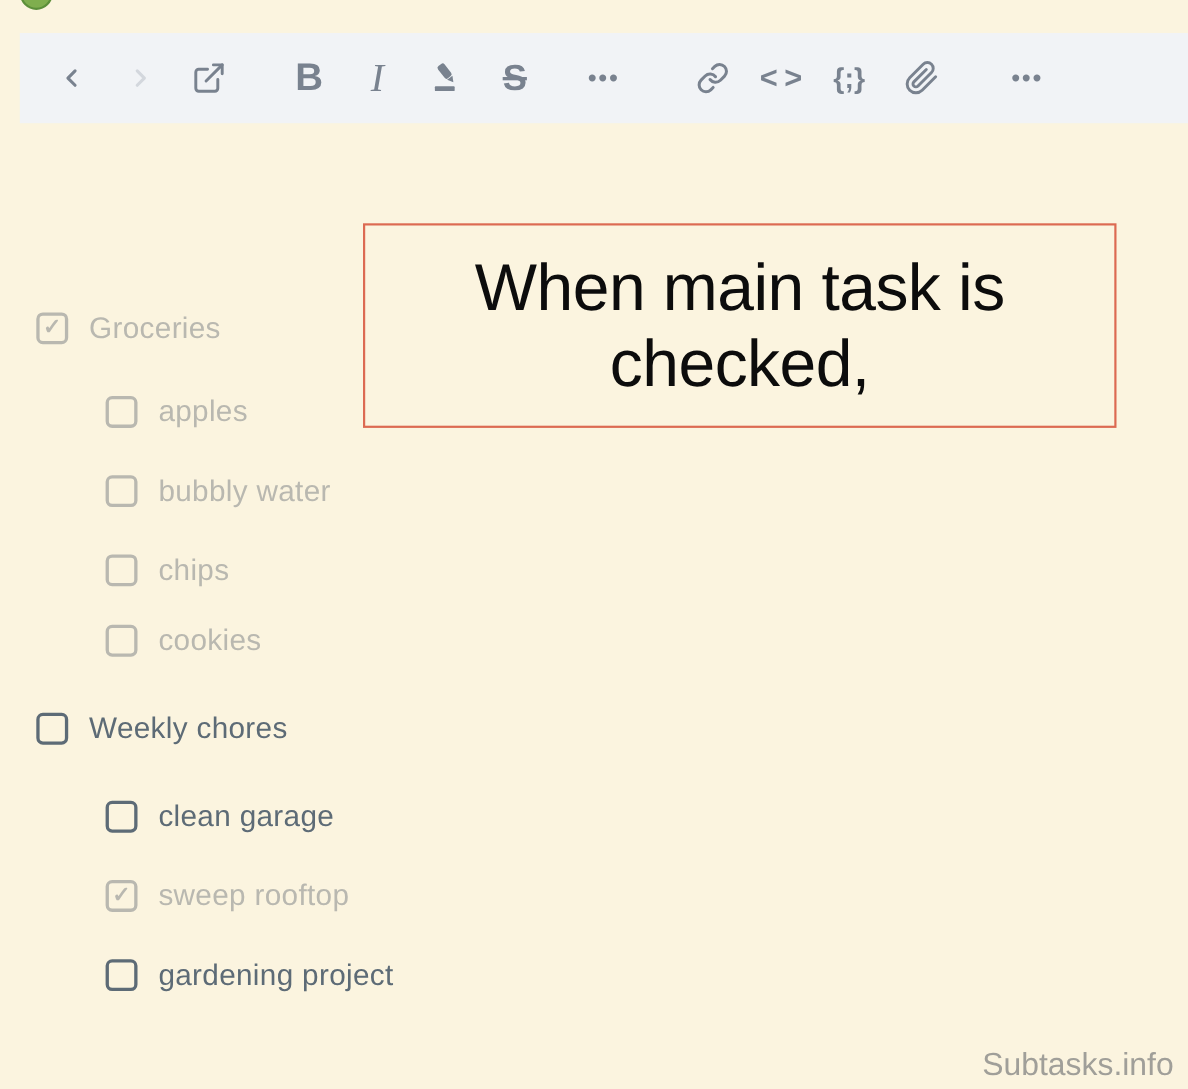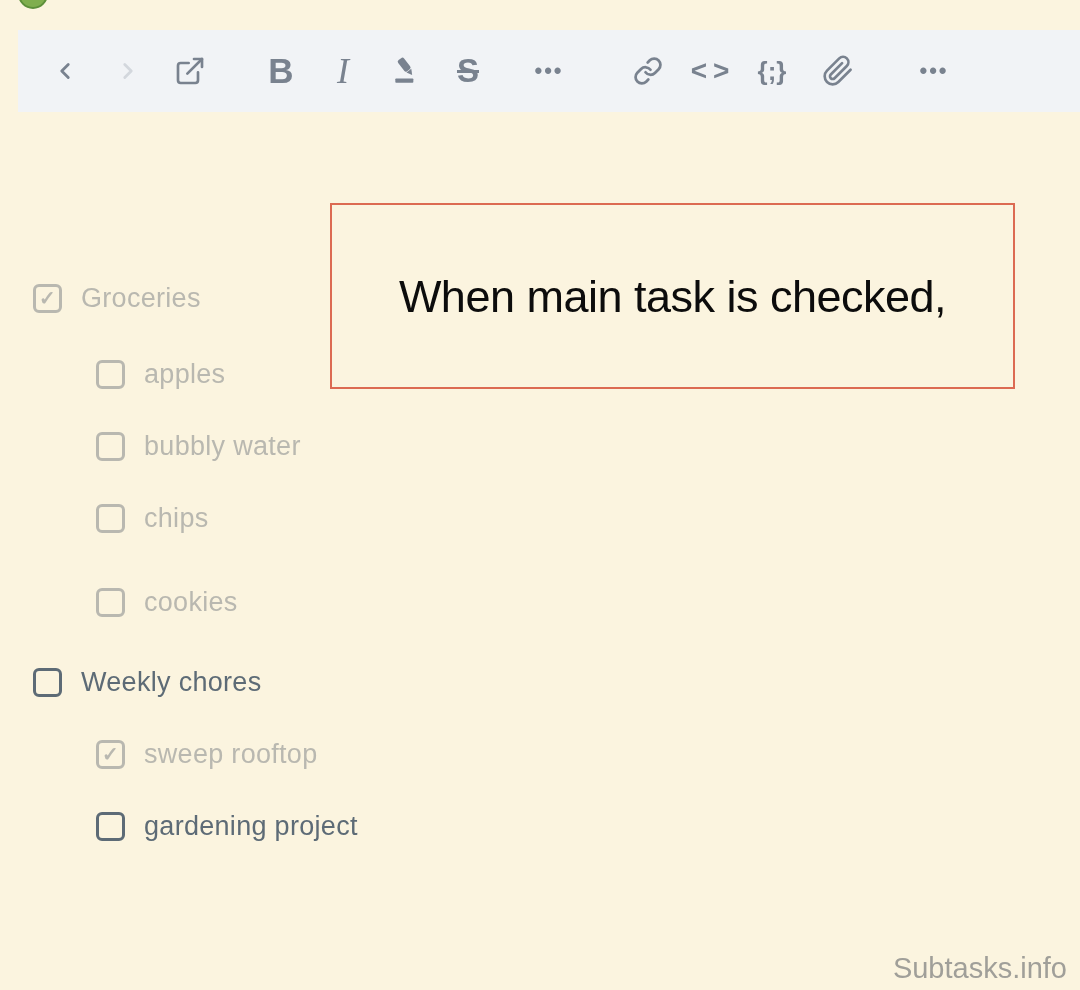--- a/index.html
+++ b/index.html
@@ -53,21 +53,21 @@
     cursor:pointer;
   }
   .check-label { font-size:27px; letter-spacing:0.3px; cursor:text; }
 
   
   .annotation {
     position:absolute; left:330px; top:203px; width:685px; height:186px;
     border:2px solid #dc6a52; box-sizing:border-box;
     display:flex; flex-direction:column; align-items:center; justify-content:center;
     text-align:center; color:#0c0c0c;
-    font-size:45px; line-height:69px; letter-spacing:-0.5px;
+    font-size:60px; line-height:69px; letter-spacing:-0.5px;
   }
 
   
   .watermark {
     position:absolute; right:13px; bottom:5px;
     font-size:29px; color:#a09f99;
   }
 </style>
 </head>
 <body>
@@ -171,27 +171,31 @@
       <span class="check-label">apples</span>
     </div>
     <div class="check-row lvl1 greyed" style="margin-top: 32px;">
       <span class="checkbox"></span>
       <span class="check-label">bubbly water</span>
     </div>
     <div class="check-row lvl1 greyed" style="margin-top: 32px;">
       <span class="checkbox"></span>
       <span class="check-label">chips</span>
     </div>
-    <div class="check-row lvl1 greyed" style="margin-top: 44px;">
+    <div class="check-row lvl1 greyed" style="margin-top: 24px;">
       <span class="checkbox"></span>
       <span class="check-label">cookies</span>
     </div>
     <div class="check-row lvl0" style="margin-top: 40px;">
       <span class="checkbox"></span>
       <span class="check-label">Weekly chores</span>
+    </div>
+    <div class="check-row lvl1" style="margin-top: 40px;">
+      <span class="checkbox"></span>
+      <span class="check-label">clean garage</span>
     </div>
     <div class="check-row lvl1 greyed" style="margin-top: 32px;">
       <span class="checkbox">✓</span>
       <span class="check-label">sweep rooftop</span>
     </div>
     <div class="check-row lvl1" style="margin-top: 32px;">
       <span class="checkbox"></span>
       <span class="check-label">gardening project</span>
     </div>
   </div>

